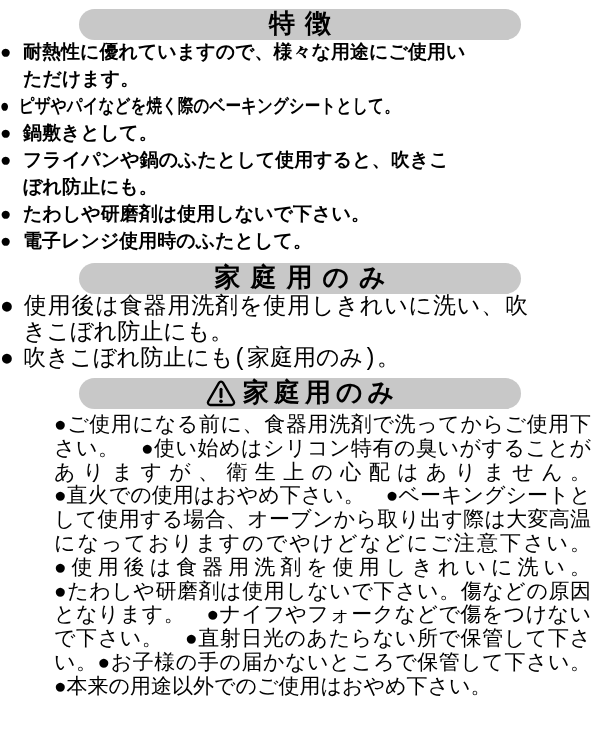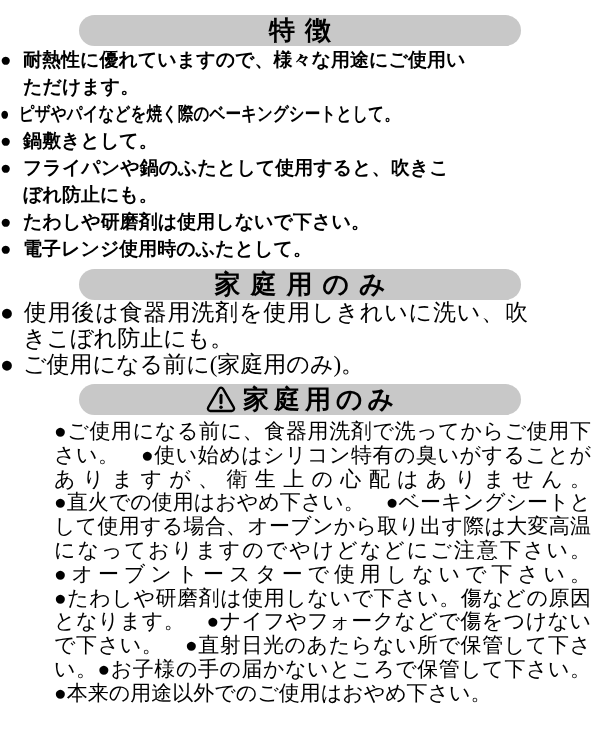--- a/index.html
+++ b/index.html
@@ -1,24 +1,24 @@
 <!DOCTYPE html>
 <html lang="ja"><head>
 <meta charset="utf-8">
 <style>
   html,body{margin:0;padding:0;background:#ffffff;}
   .page{
     position:relative;
     width:600px;height:750px;
     background:#ffffff;
     color:#000;
-    font-family:Liberation Serif, serif;
+    font-family:Liberation Mono, monospace;
     overflow:hidden;
     box-sizing:border-box;
-    padding-top:15px;
+    padding-top:9px;
   }
   
   .pill{
     width:442px;height:31px;
     margin:0 auto;
     background:#c8c8c8;
     border-radius:16px;
     display:flex;align-items:center;justify-content:center;
   }
   .pill-label{
@@ -79,32 +79,32 @@
     <li><span class="bl">●</span><span>たわしや研磨剤は使用しないで下さい。</span></li>
     <li><span class="bl">●</span><span>電子レンジ使用時のふたとして。</span></li>
   </ul>
 
   <div class="pill sec-gap1">
     <span class="pill-label">家庭用のみ</span>
   </div>
 
   <ul class="blist care">
     <li><span class="bl">●</span><span>使用後は食器用洗剤を使用しきれいに洗い、吹きこぼれ防止にも。</span></li>
-    <li><span class="bl">●</span><span>ご使用になる前に(家庭用のみ)。</span></li>
+    <li><span class="bl">●</span><span>吹きこぼれ防止にも(家庭用のみ)。</span></li>
   </ul>
 
   <div class="pill sec-gap2">
     <svg class="warn-svg" width="30" height="27" viewBox="0 0 32 28" aria-hidden="true">
       <path d="M13.8 2.6 L2.4 22.4 a2.6 2.6 0 0 0 2.2 3.9 h22.8 a2.6 2.6 0 0 0 2.2-3.9 L18.2 2.6 a2.55 2.55 0 0 0-4.4 0 Z" fill="none" stroke="#000" stroke-width="2.5" stroke-linejoin="round"></path>
       <line x1="16" y1="9.5" x2="16" y2="17.5" stroke="#000" stroke-width="3.2" stroke-linecap="round"></line>
       <circle cx="16" cy="22.2" r="1.9" fill="#000"></circle>
     </svg>
     <span class="pill-label tight">家庭用のみ</span>
   </div>
 
   <div class="caution">
     <p class="spread">●ご使用になる前に、食器用洗剤で洗ってからご使用下さい。　●使い始めはシリコン特有の臭いがすることがありますが、衛生上の心配はありません。</p>
     <p class="spread">●直火での使用はおやめ下さい。　●ベーキングシートとして使用する場合、オーブンから取り出す際は大変高温になっておりますのでやけどなどにご注意下さい。</p>
-    <p class="spread">●オーブントースターで使用しないで下さい。</p>
+    <p class="spread">●使用後は食器用洗剤を使用しきれいに洗い。</p>
     <p>●たわしや研磨剤は使用しないで下さい。傷などの原因となります。　●ナイフやフォークなどで傷をつけないで下さい。　●直射日光のあたらない所で保管して下さい。●お子様の手の届かないところで保管して下さい。　●本来の用途以外でのご使用はおやめ下さい。</p>
   </div>
 
 </div>
 
 </body></html>

